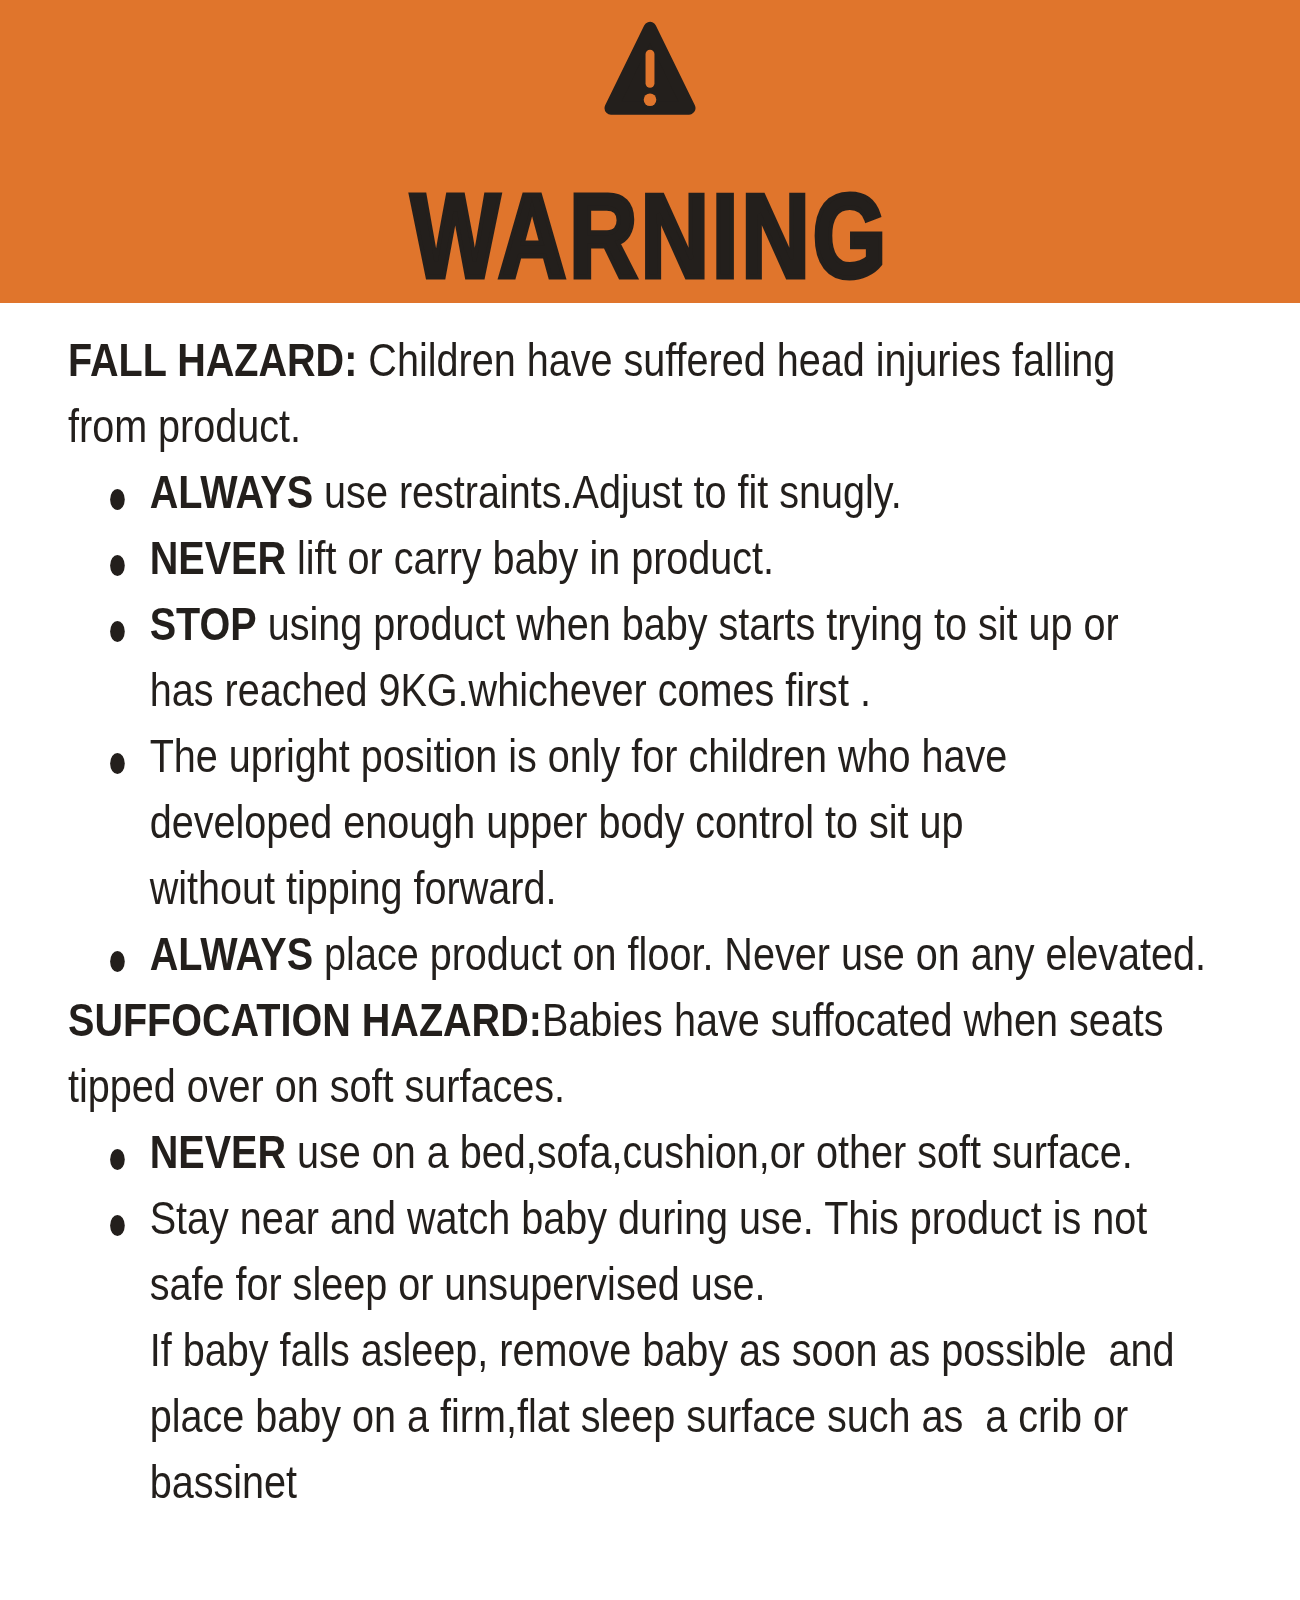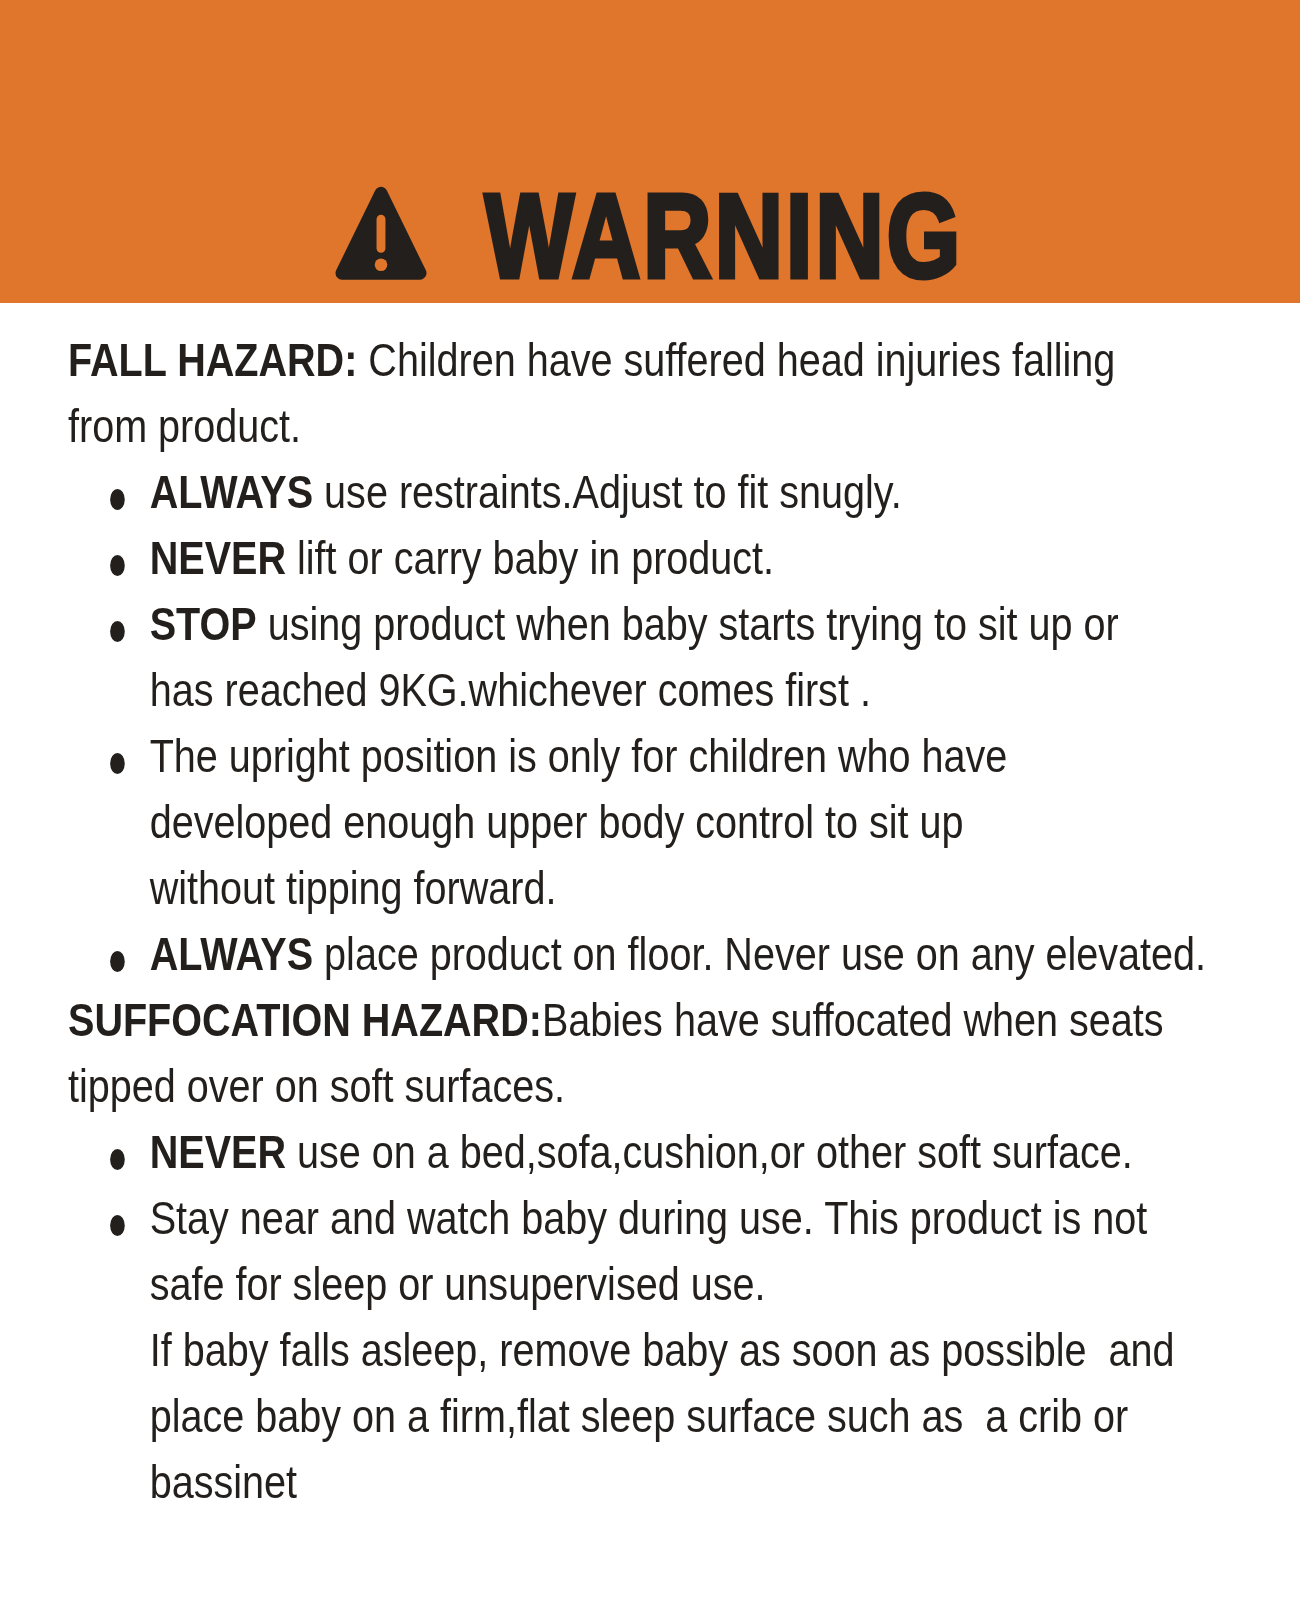--- a/index.html
+++ b/index.html
@@ -13,22 +13,23 @@
   .page { position: relative; width: 1300px; height: 1600px; }
 
   
   .banner {
     position: absolute; left: 0; top: 0; right: 0;
     height: 303px;
     background: var(--band, #E0752C);
   }
   .banner-inner {
     position: absolute; left: 0; right: 0; bottom: 8px;
-    display: flex; justify-content: center; align-items: center;
+    display: flex; justify-content: flex-end; align-items: center;
     gap: 54px;
+    flex-direction: column;
   }
   .tri-icon { width: 94px; height: 104px; flex: 0 0 auto; }
   .banner-title {
     display: inline-block;
     font-size: 118px;
     line-height: 1;
     font-weight: bold;
     letter-spacing: 4px;
     color: var(--ink, #231F1C);
     -webkit-text-stroke: 5px var(--ink, #231F1C);

